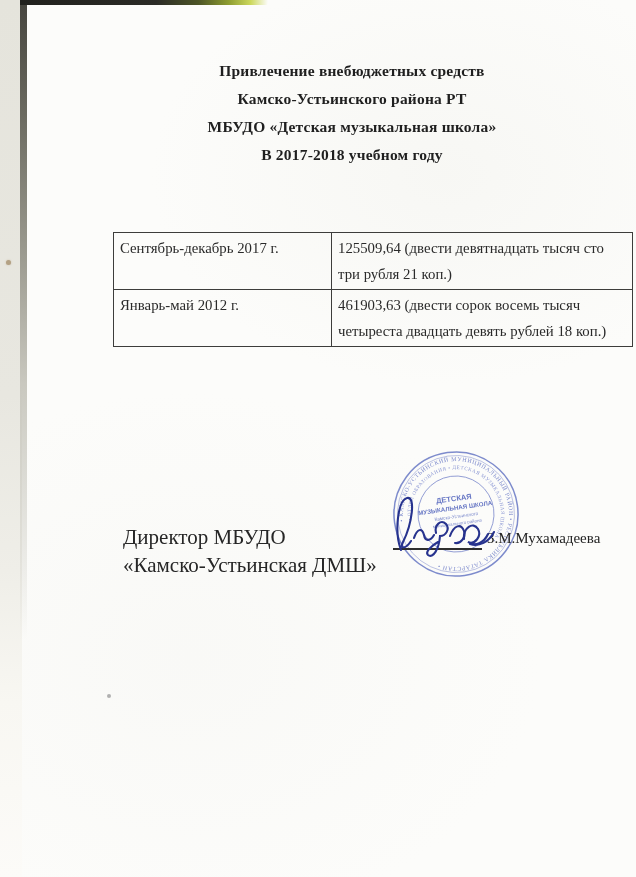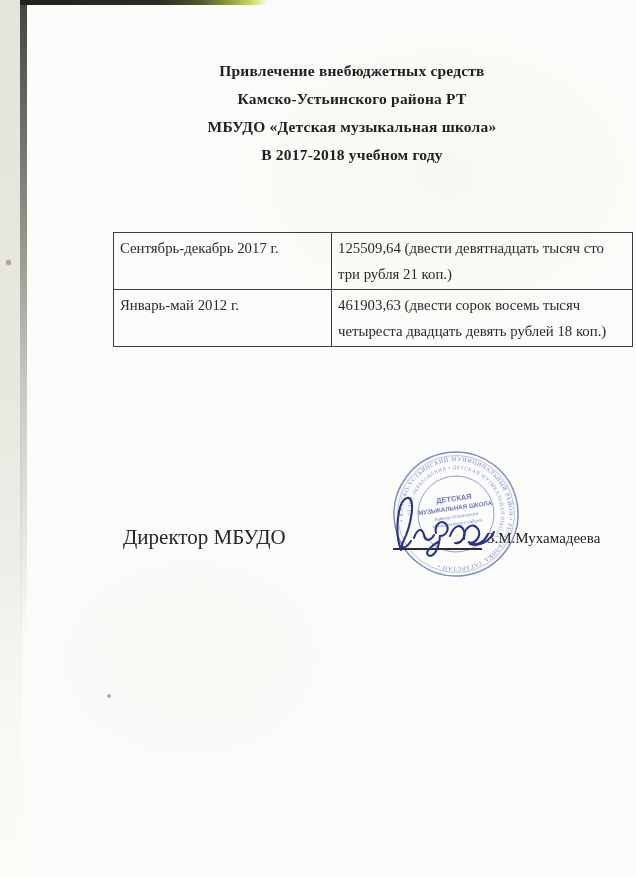--- a/index.html
+++ b/index.html
@@ -102,20 +102,21 @@
         <td class="c2">
           <div class="vline">461903,63 (двести сорок восемь тысяч</div>
           <div class="vline">четыреста двадцать девять рублей 18 коп.)</div>
         </td>
       </tr>
     </tbody>
   </table>
 
   <div class="director-block">
     <div>Директор МБУДО</div>
+    <div>«Камско-Устьинская ДМШ»</div>
   </div>
 
   <svg class="stamp" viewBox="-67 -67 134 134">
     <g transform="rotate(-8)" stroke="#5b6cc0" fill="none">
       <circle r="62" stroke-width="1.5" opacity=".85"></circle>
       <circle r="58.5" stroke-width=".7" opacity=".6"></circle>
       <circle r="38" stroke-width=".9" opacity=".75"></circle>
       <path id="ringOut" d="M -53,0 a53,53 0 1,1 106,0 a53,53 0 1,1 -106,0" stroke="none"></path>
       <path id="ringIn" d="M -45,0 a45,45 0 1,1 90,0 a45,45 0 1,1 -90,0" stroke="none"></path>
       <text font-size="6" fill="#5b6cc0" stroke="none" letter-spacing=".6" opacity=".85">

